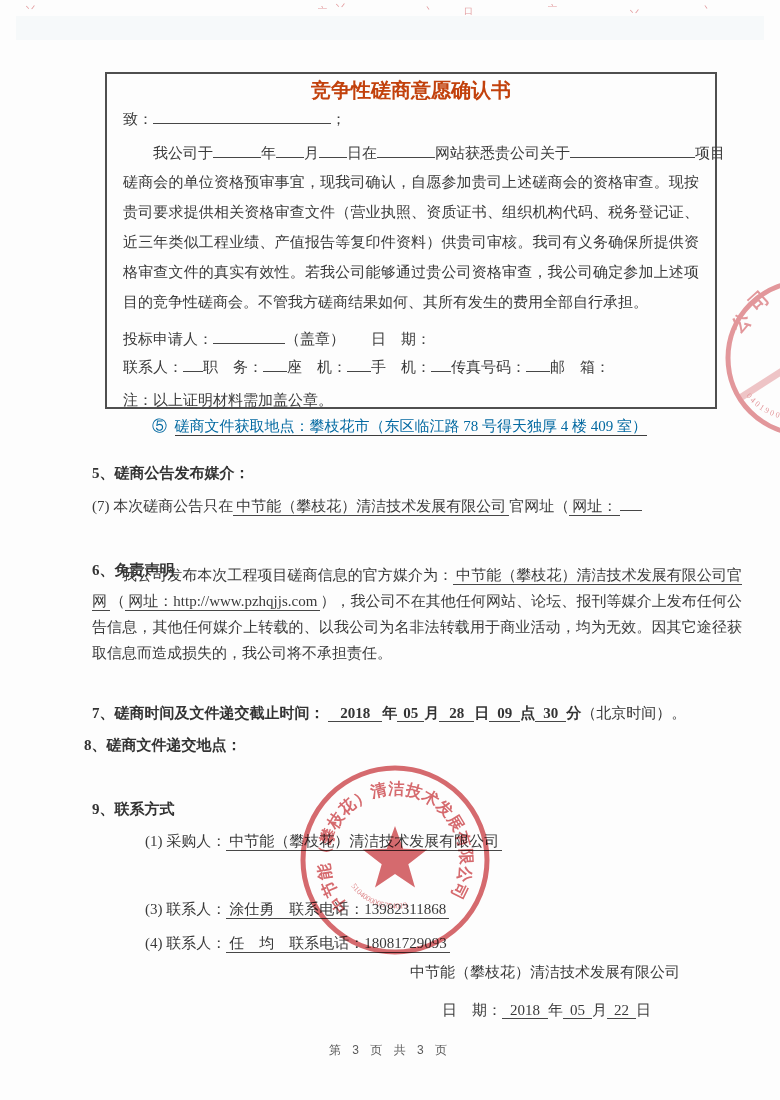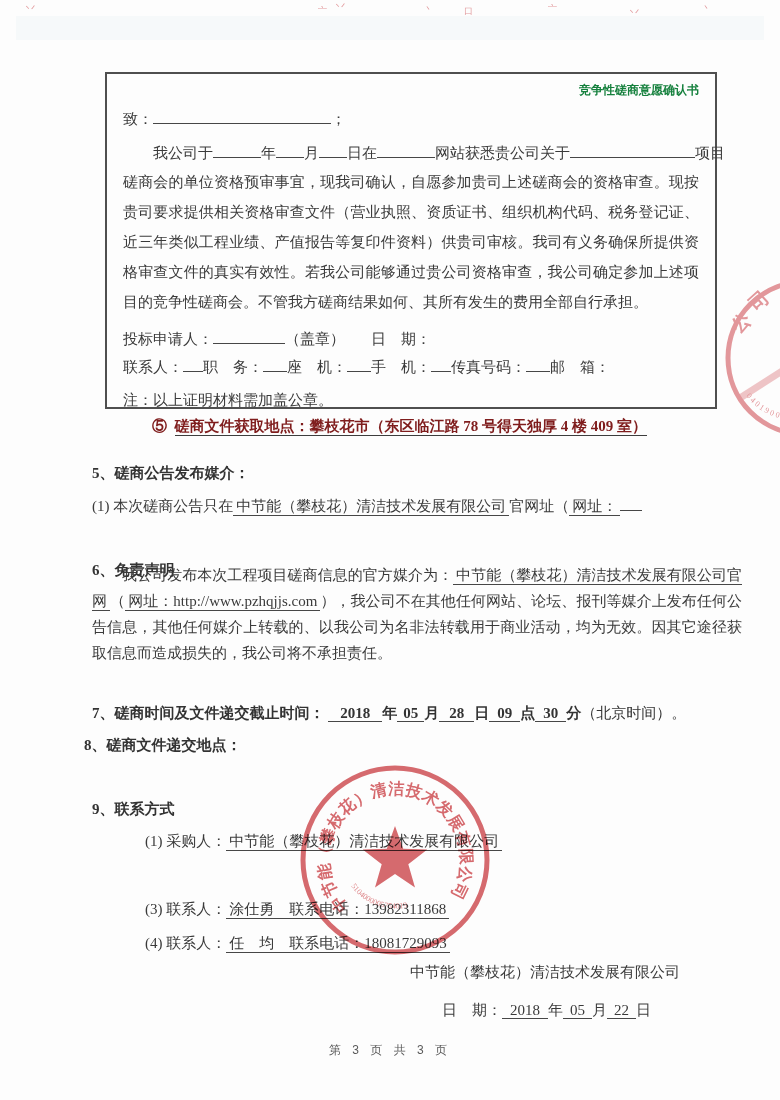--- a/index.html
+++ b/index.html
@@ -4,33 +4,33 @@
 <style>
   html,body{margin:0;padding:0;background:#ffffff;}
   .page{position:relative;width:780px;height:1100px;background:#fdfdfd;overflow:hidden;
         font-family:"Liberation Serif","DejaVu Serif",serif;color:#3a3a3a;font-size:15px;}
   .band{position:absolute;left:16px;top:16px;width:748px;height:24px;background:#f6f9fa;}
   .frag{position:absolute;color:#d4666b;font-size:9px;line-height:8px;height:8px;overflow:hidden;opacity:.65;}
 
   
   .box{position:absolute;left:105px;top:72px;width:612px;height:337px;border:2px solid #4f4f4f;
        box-sizing:border-box;padding:4px 16px 6px 16px;}
-  .box-title{text-align:right;font-weight:bold;font-size:12px;line-height:24px;color:#15803d;}
+  .box-title{text-align:center;font-weight:bold;font-size:20px;line-height:24px;color:#c2410c;}
   .bline{line-height:22px;margin-top:6px;white-space:nowrap;}
   .blank{display:inline-block;border-bottom:1px solid #474747;height:14px;vertical-align:baseline;}
   .para{margin-top:3px;line-height:30px;text-align:justify;}
   .mt12{margin-top:12px;}
   .mt11{margin-top:11px;}
   .indent{padding-left:2em;}
 
   .u{border-bottom:1px solid #474747;padding:0 3px 1px 3px;}
   .bold{font-weight:bold;color:#333;}
 
   
-  .item5{position:absolute;left:152px;top:417px;font-weight:bold;color:#7f1d1d;white-space:nowrap;}
+  .item5{position:absolute;left:152px;top:417px;font-weight:normal;color:#0369a1;white-space:nowrap;}
   .item5 .txt{border-bottom:1px solid #3d3d3d;padding-bottom:1px;}
 
   
   .abs{position:absolute;white-space:nowrap;margin-top:12px;}
   .s6p{position:absolute;left:92px;top:562px;width:650px;line-height:26px;text-align:justify;
        text-indent:2em;white-space:normal;}
   .tail{display:inline-block;width:22px;border-bottom:1px solid #474747;height:14px;}
 
   
   .sig{position:absolute;white-space:nowrap;color:#3a3a3a;}
@@ -81,21 +81,21 @@
 
     <div class="bline mt11">注：以上证明材料需加盖公章。</div>
   </div>
 
   <div class="item5">
     <span>⑤</span>&nbsp;&nbsp;<span class="txt">磋商文件获取地点：攀枝花市（东区临江路 78 号得天独厚 4 楼 409 室）</span>
   </div>
 
   <div class="abs bold" style="left:92px;top:452px">5、磋商公告发布媒介：</div>
   <div class="abs" style="left:92px;top:484px">
-    <span>(1) 本次磋商公告只在</span><span class="u">中节能（攀枝花）清洁技术发展有限公司</span><span>官网址（</span><span class="u">网址：</span><span class="tail"></span>
+    <span>(7) 本次磋商公告只在</span><span class="u">中节能（攀枝花）清洁技术发展有限公司</span><span>官网址（</span><span class="u">网址：</span><span class="tail"></span>
   </div>
 
   <div class="abs bold" style="left:92px;top:549px">6、免责声明</div>
   <div class="s6p">
     <span>我公司发布本次工程项目磋商信息的官方媒介为：</span><span class="u">中节能（攀枝花）清洁技术发展有限公司官网</span><span>（</span><span class="u">网址：http://www.pzhqjjs.com</span><span>），我公司不在其他任何网站、论坛、报刊等媒介上发布任何公告信息，其他任何媒介上转载的、以我公司为名非法转载用于商业活动，均为无效。因其它途径获取信息而造成损失的，我公司将不承担责任。</span>
   </div>
 
   <div class="abs bold" style="left:92px;top:692px">
     <span>7、磋商时间及文件递交截止时间：</span>
     <span class="u" style="padding:0 12px">2018</span><span>年</span><span class="u" style="padding:0 6px">05</span><span>月</span><span class="u" style="padding:0 10px">28</span><span>日</span><span class="u" style="padding:0 8px">09</span><span>点</span><span class="u" style="padding:0 8px">30</span><span>分</span><span style="font-weight:normal">（北京时间）。</span>

